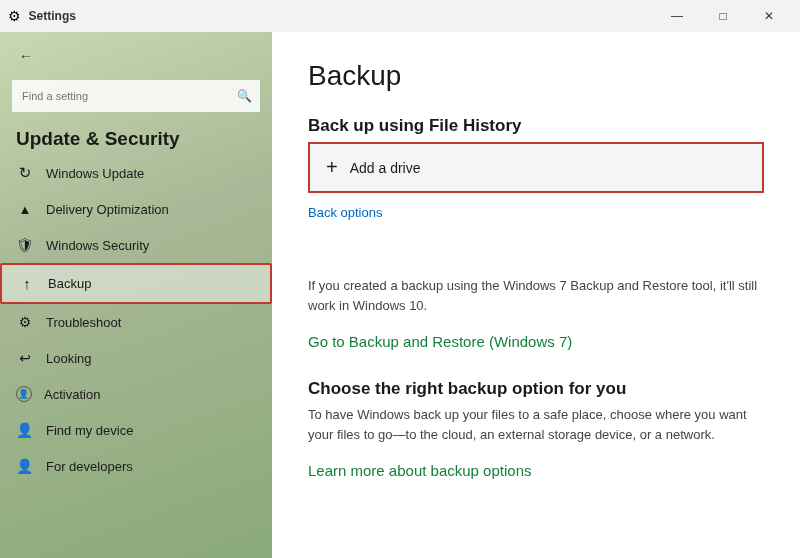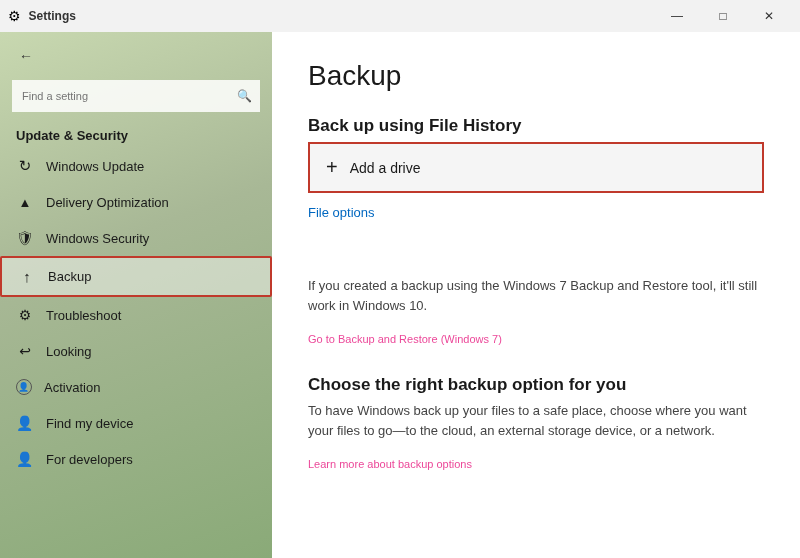--- a/index.html
+++ b/index.html
@@ -25,21 +25,21 @@
     .sidebar-nav-top { display: flex; align-items: center; padding: 8px 12px; gap: 8px; }
     .back-btn { width: 28px; height: 28px; border: none; background: transparent; cursor: pointer; border-radius: 50%; display: flex; align-items: center; justify-content: center; font-size: 14px; color: #333; }
 
     .search-box { margin: 4px 12px 8px; position: relative; }
     .search-box input {
       width: 100%; height: 32px; border: none; background: rgba(255,255,255,0.85);
       padding: 0 32px 0 10px; font-size: 11px; color: #333; outline: none;
     }
     .search-box .search-icon { position: absolute; right: 8px; top: 50%; transform: translateY(-50%); font-size: 12px; color: #666; }
 
-    .sidebar-section-title { font-size: 13px; font-weight: 700; color: #1a1a1a; padding: 8px 16px 4px; }
+    .sidebar-section-title { font-size: 19px; font-weight: 700; color: #1a1a1a; padding: 8px 16px 4px; }
 
     .sidebar-item {
       display: flex; align-items: center; gap: 12px;
       padding: 10px 16px; cursor: pointer; font-size: 13px; color: #1a1a1a;
       position: relative;
     }
     .sidebar-item.active {
       background: rgba(255,255,255,0.45);
       border: 2px solid #c0392b; border-radius: 2px;
     }
@@ -55,21 +55,21 @@
     .add-drive-btn {
       display: flex; align-items: center; gap: 12px;
       border: 2px solid #c0392b; background: #f5f5f5;
       padding: 12px 16px; cursor: pointer; font-size: 14px; color: #1a1a1a;
       margin-bottom: 10px; width: 100%; max-width: 460px;
     }
     .add-drive-plus { font-size: 20px; font-weight: 300; color: #1a1a1a; }
 
     .more-options-link { font-size: 13px; color: #0067c0; cursor: pointer; margin-bottom: 28px; display: inline-block; }
 
-    .link-blue { font-size: 11px; color: #ec4899; cursor: pointer; margin-top: 4px; display: inline-block; }
+    .link-blue { font-size: 15px; color: #15803d; cursor: pointer; margin-top: 4px; display: inline-block; }
 
     .section-block { margin-bottom: 28px; }
   </style>
 </head>
 <body>
 
 <div class="title-bar">
   <div class="title-bar-left">
     <span style="font-size:14px;">⚙</span>
     <span class="title-bar-title">Settings</span>
@@ -135,21 +135,21 @@
 
   <div class="main-content">
     <div class="page-title">Backup</div>
 
     <div class="section-block">
       <div class="section-title">Back up using File History</div>
       <button class="add-drive-btn">
         <span class="add-drive-plus">+</span>
         <span>Add a drive</span>
       </button>
-      <a class="more-options-link">File options</a>
+      <a class="more-options-link">Back options</a>
     </div>
 
     <div class="section-block">
       <div class="section-desc">If you created a backup using the Windows 7 Backup and Restore tool, it'll still work in Windows 10.</div>
       <a class="link-blue">Go to Backup and Restore (Windows 7)</a>
     </div>
 
     <div class="section-block">
       <div class="section-title">Choose the right backup option for you</div>
       <div class="section-desc">To have Windows back up your files to a safe place, choose where you want your files to go—to the cloud, an external storage device, or a network.</div>

